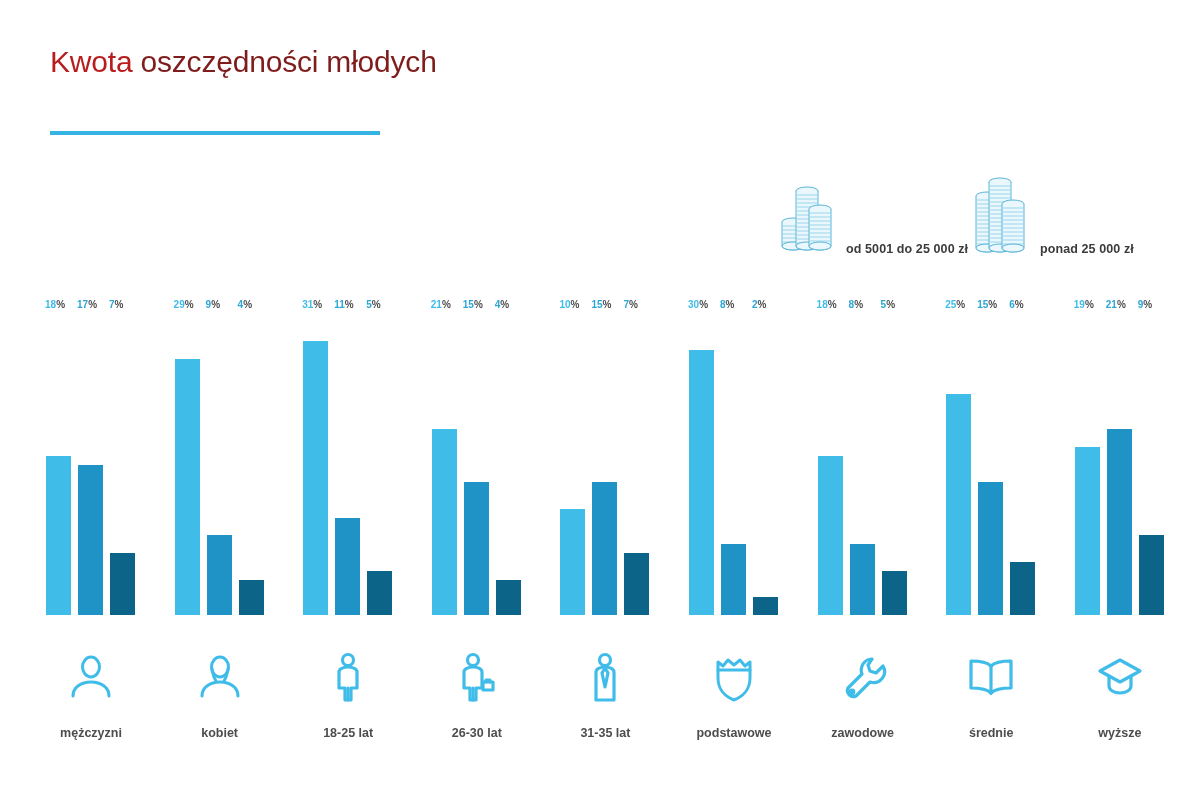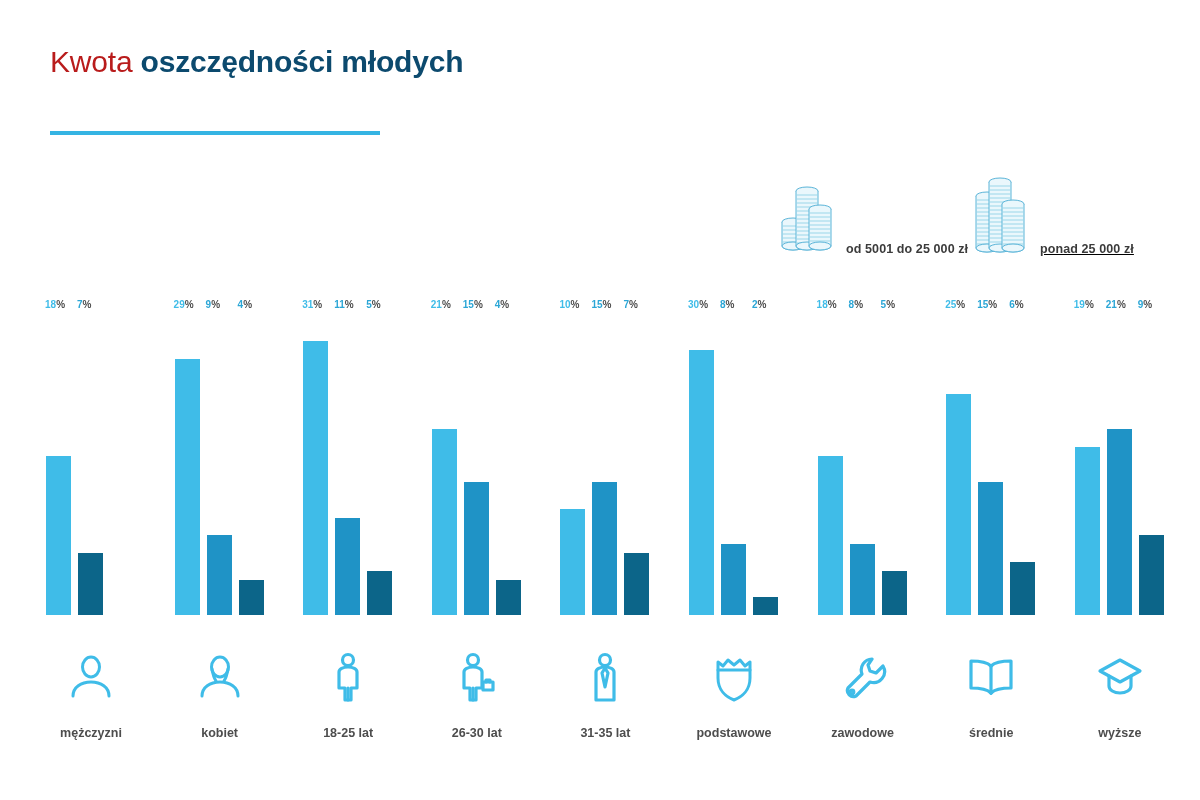--- a/index.html
+++ b/index.html
@@ -11,38 +11,38 @@
   }
   .page { position: relative; width: 1200px; height: 800px; background: #fff; }
 
   
   .header { position: absolute; left: 50px; top: 40px; }
   .title {
     font-size: 30px; line-height: 44px; color: #3b3b3b;
     letter-spacing: -0.2px; white-space: nowrap;
   }
   .title .light { font-weight: 300; color: #b91c1c; }
-  .title .bold  { font-weight: bold; color: #0c4a6e; }
+  .title .bold  { font-weight: normal; color: #7f1d1d; }
   .rule {
     position: absolute; left: 50px; top: 131px;
     width: 330px; height: 4px; background: #35b4e3;
   }
 
   
   .legend { position: absolute; left: 0; top: 168px; width: 1200px; height: 110px; }
   .legend-item { position: absolute; display: flex; align-items: flex-end; height: 100px; }
   .legend-icon { display: block; }
   .legend-label {
     font-size: 12.5px; font-weight: bold; color: #3b3b3b;
     white-space: nowrap; margin-left: 10px; padding-bottom: 12px;
     letter-spacing: 0.1px;
   }
   #legend-0 { left: 618px; top: 0; }
   #legend-1 { left: 780px; top: 0; }
-  #legend-2 { left: 974px; top: 0; text-decoration: underline; }
+  #legend-2 { left: 974px; top: 0; }
 
   
   .chart { position: absolute; left: 0; top: 0; width: 1200px; height: 800px; }
   .group { position: absolute; bottom: 0; width: 129px; }
 
   .bars {
     position: absolute; left: 0; bottom: 185px;
     width: 90px; height: 300px;
     display: flex; align-items: flex-end; gap: 7px;
   }
@@ -209,20 +209,24 @@
     </div>
   </div>
 
   <div class="chart" id="chart">
       <div class="group" style="left: 46px;">
         <div class="bars">
           <div class="bar-wrap c0">
             <div class="bar-label"><span>18</span><span class="pct">%</span></div>
             <div class="bar c0" style="height: 159.12px; background: rgb(63, 188, 232);"></div>
           </div>
+          <div class="bar-wrap c1">
+            <div class="bar-label"><span>17</span><span class="pct">%</span></div>
+            <div class="bar c1" style="height: 150.28px; background: rgb(31, 147, 198);"></div>
+          </div>
           <div class="bar-wrap c2">
             <div class="bar-label"><span>7</span><span class="pct">%</span></div>
             <div class="bar c2" style="height: 61.88px; background: rgb(12, 101, 137);"></div>
           </div>
         </div>
         <div class="cat-icon">
           <svg width="46" height="46" viewBox="0 0 46 46">
             <g fill="none" stroke="#3fbce8" stroke-width="3" stroke-linecap="round" stroke-linejoin="round">
               <ellipse cx="23" cy="12" rx="8.5" ry="10"></ellipse>
               <path d="M5 41c0-8.5 8-14 18-14s18 5.5 18 14"></path>

